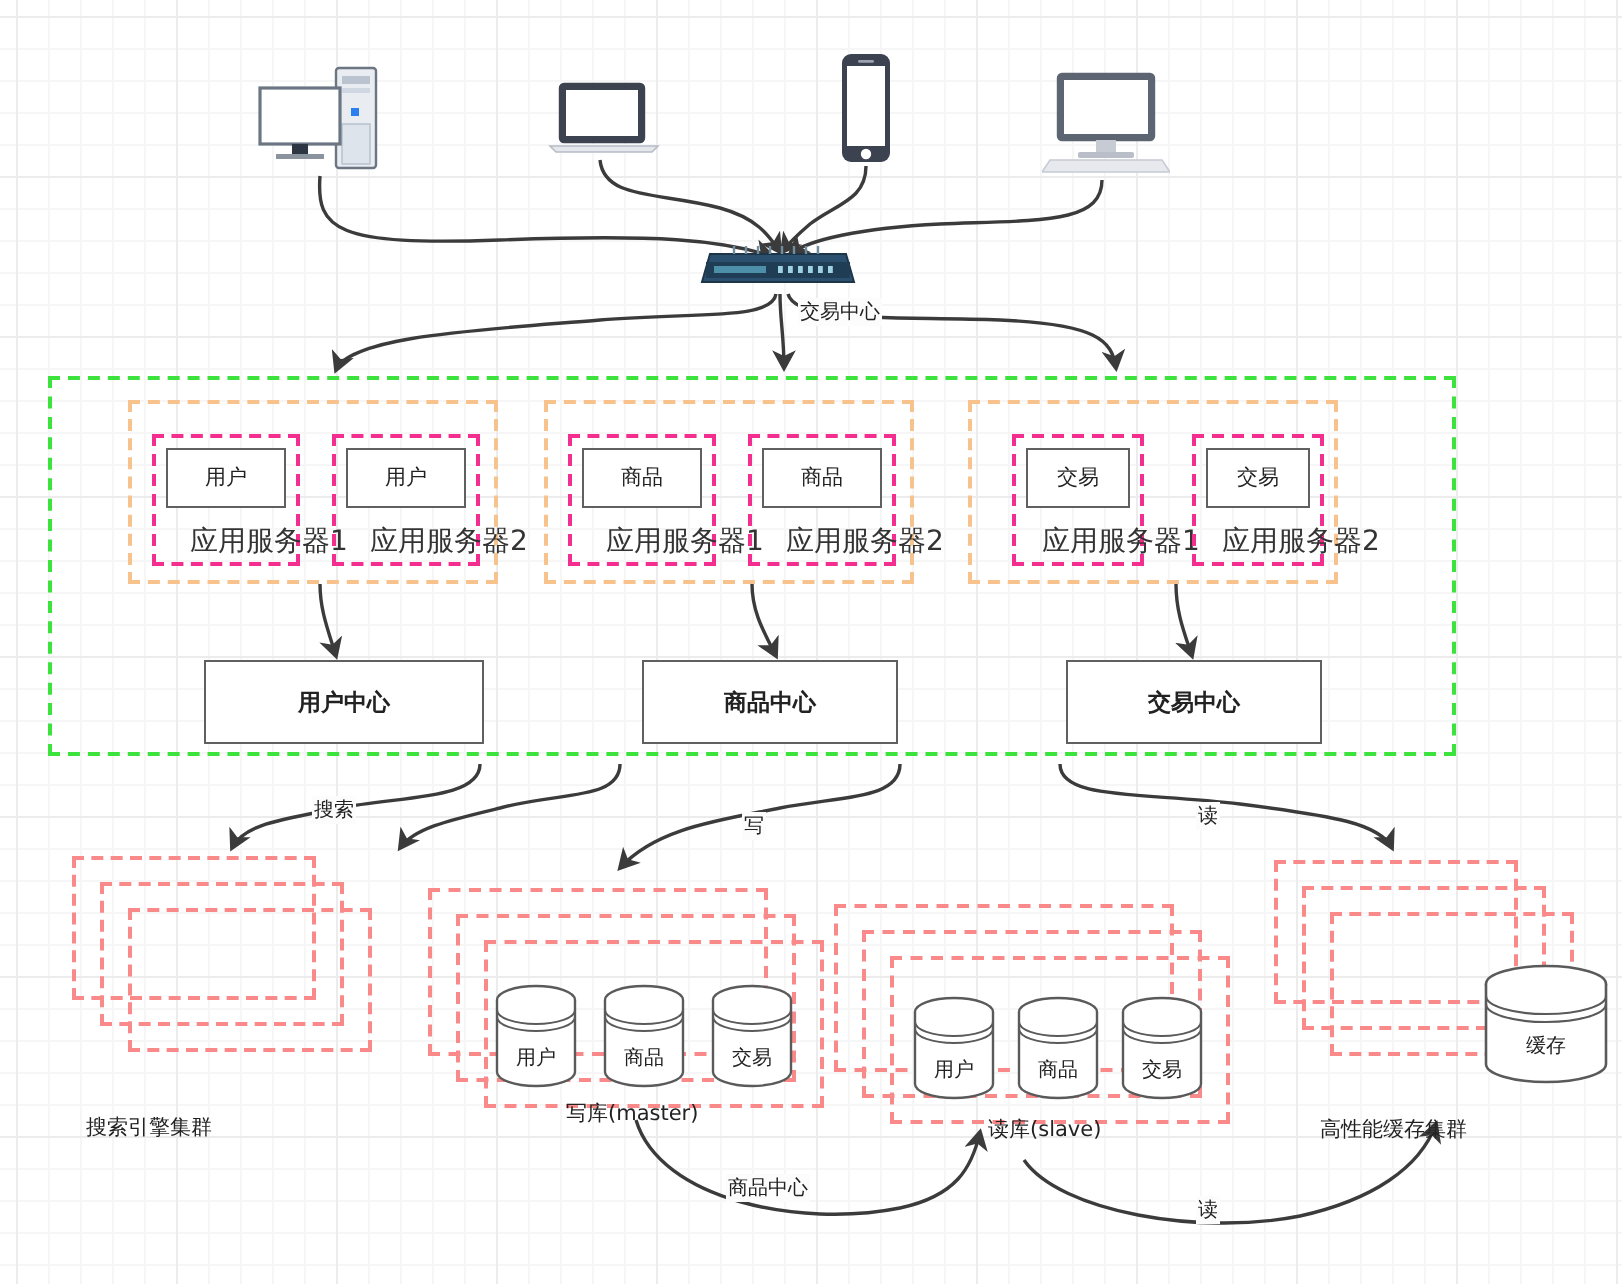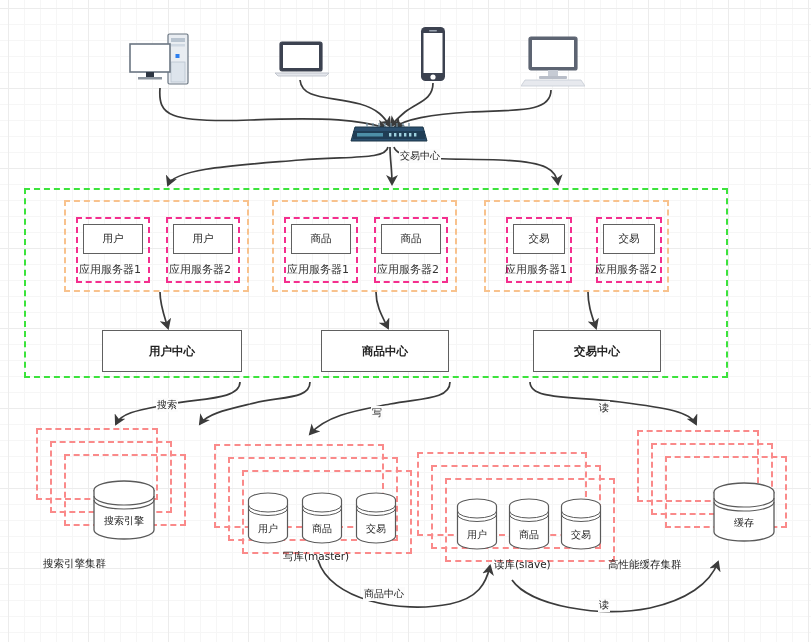--- a/index.html
+++ b/index.html
@@ -59,23 +59,24 @@
   }
   .app-box {
     font-size: 10.5px;
   }
   .center-box {
     font-size: 11.5px;
     font-weight: bold;
   }
   .app-sublabel {
     position: absolute;
-    font-size: 11px;
+    font-size: 14px;
     color: #333;
     white-space: nowrap;
+    margin-left: 16px;
   }
   .cluster-label {
     position: absolute;
     font-size: 10.5px;
     color: #222;
     white-space: nowrap;
   }
   .edge-label {
     position: absolute;
     font-size: 10px;
@@ -239,102 +240,93 @@
 
   <div class="edge-label" style="left:156px;top:398px;">搜索</div>
   <div class="edge-label" style="left:371px;top:406px;">写</div>
   <div class="edge-label" style="left:598px;top:401px;">读</div>
   <div class="edge-label" style="left:363px;top:587px;">商品中心</div>
   <div class="edge-label" style="left:598px;top:598px;">读</div>
 
   <div class="node red-frame" style="left:36px;top:428px;width:122px;height:72px;"></div>
   <div class="node red-frame" style="left:50px;top:441px;width:122px;height:72px;"></div>
   <div class="node red-frame" style="left:64px;top:454px;width:122px;height:72px;"></div>
-  <div class="cyl" style="left:92px;top:480px;">
+  <div class="cluster-label" style="left:43px;top:557px;">搜索引擎集群</div>
+
+  <div class="node red-frame" style="left:214px;top:444px;width:170px;height:84px;"></div>
+  <div class="node red-frame" style="left:228px;top:457px;width:170px;height:84px;"></div>
+  <div class="node red-frame" style="left:242px;top:470px;width:170px;height:84px;"></div>
+  <div class="cyl" style="left:247px;top:492px;">
+    <svg width="42" height="54" viewBox="0 0 42 54">
+      <ellipse cx="21" cy="8" rx="19.5" ry="7" fill="#ffffff" stroke="#5a5a5a" stroke-width="1.2"></ellipse>
+      <path d="M1.5,8 L1.5,44 A19.5,7 0 0 0 40.5,44 L40.5,8" fill="#ffffff" stroke="#5a5a5a" stroke-width="1.2"></path>
+      <path d="M1.5,13 A19.5,7 0 0 0 40.5,13" fill="none" stroke="#5a5a5a" stroke-width="1"></path>
+      <path d="M1.5,16.5 A19.5,7 0 0 0 40.5,16.5" fill="none" stroke="#5a5a5a" stroke-width="1"></path>
+    </svg>
+    <div class="cyl-text" style="top:30px;width:42px;">用户</div>
+  </div>
+  <div class="cyl" style="left:301px;top:492px;">
+    <svg width="42" height="54" viewBox="0 0 42 54">
+      <ellipse cx="21" cy="8" rx="19.5" ry="7" fill="#ffffff" stroke="#5a5a5a" stroke-width="1.2"></ellipse>
+      <path d="M1.5,8 L1.5,44 A19.5,7 0 0 0 40.5,44 L40.5,8" fill="#ffffff" stroke="#5a5a5a" stroke-width="1.2"></path>
+      <path d="M1.5,13 A19.5,7 0 0 0 40.5,13" fill="none" stroke="#5a5a5a" stroke-width="1"></path>
+      <path d="M1.5,16.5 A19.5,7 0 0 0 40.5,16.5" fill="none" stroke="#5a5a5a" stroke-width="1"></path>
+    </svg>
+    <div class="cyl-text" style="top:30px;width:42px;">商品</div>
+  </div>
+  <div class="cyl" style="left:355px;top:492px;">
+    <svg width="42" height="54" viewBox="0 0 42 54">
+      <ellipse cx="21" cy="8" rx="19.5" ry="7" fill="#ffffff" stroke="#5a5a5a" stroke-width="1.2"></ellipse>
+      <path d="M1.5,8 L1.5,44 A19.5,7 0 0 0 40.5,44 L40.5,8" fill="#ffffff" stroke="#5a5a5a" stroke-width="1.2"></path>
+      <path d="M1.5,13 A19.5,7 0 0 0 40.5,13" fill="none" stroke="#5a5a5a" stroke-width="1"></path>
+      <path d="M1.5,16.5 A19.5,7 0 0 0 40.5,16.5" fill="none" stroke="#5a5a5a" stroke-width="1"></path>
+    </svg>
+    <div class="cyl-text" style="top:30px;width:42px;">交易</div>
+  </div>
+  <div class="cluster-label" style="left:283px;top:550px;">写库(master)</div>
+
+  <div class="node red-frame" style="left:417px;top:452px;width:170px;height:84px;"></div>
+  <div class="node red-frame" style="left:431px;top:465px;width:170px;height:84px;"></div>
+  <div class="node red-frame" style="left:445px;top:478px;width:170px;height:84px;"></div>
+  <div class="cyl" style="left:456px;top:498px;">
+    <svg width="42" height="54" viewBox="0 0 42 54">
+      <ellipse cx="21" cy="8" rx="19.5" ry="7" fill="#ffffff" stroke="#5a5a5a" stroke-width="1.2"></ellipse>
+      <path d="M1.5,8 L1.5,44 A19.5,7 0 0 0 40.5,44 L40.5,8" fill="#ffffff" stroke="#5a5a5a" stroke-width="1.2"></path>
+      <path d="M1.5,13 A19.5,7 0 0 0 40.5,13" fill="none" stroke="#5a5a5a" stroke-width="1"></path>
+      <path d="M1.5,16.5 A19.5,7 0 0 0 40.5,16.5" fill="none" stroke="#5a5a5a" stroke-width="1"></path>
+    </svg>
+    <div class="cyl-text" style="top:30px;width:42px;">用户</div>
+  </div>
+  <div class="cyl" style="left:508px;top:498px;">
+    <svg width="42" height="54" viewBox="0 0 42 54">
+      <ellipse cx="21" cy="8" rx="19.5" ry="7" fill="#ffffff" stroke="#5a5a5a" stroke-width="1.2"></ellipse>
+      <path d="M1.5,8 L1.5,44 A19.5,7 0 0 0 40.5,44 L40.5,8" fill="#ffffff" stroke="#5a5a5a" stroke-width="1.2"></path>
+      <path d="M1.5,13 A19.5,7 0 0 0 40.5,13" fill="none" stroke="#5a5a5a" stroke-width="1"></path>
+      <path d="M1.5,16.5 A19.5,7 0 0 0 40.5,16.5" fill="none" stroke="#5a5a5a" stroke-width="1"></path>
+    </svg>
+    <div class="cyl-text" style="top:30px;width:42px;">商品</div>
+  </div>
+  <div class="cyl" style="left:560px;top:498px;">
+    <svg width="42" height="54" viewBox="0 0 42 54">
+      <ellipse cx="21" cy="8" rx="19.5" ry="7" fill="#ffffff" stroke="#5a5a5a" stroke-width="1.2"></ellipse>
+      <path d="M1.5,8 L1.5,44 A19.5,7 0 0 0 40.5,44 L40.5,8" fill="#ffffff" stroke="#5a5a5a" stroke-width="1.2"></path>
+      <path d="M1.5,13 A19.5,7 0 0 0 40.5,13" fill="none" stroke="#5a5a5a" stroke-width="1"></path>
+      <path d="M1.5,16.5 A19.5,7 0 0 0 40.5,16.5" fill="none" stroke="#5a5a5a" stroke-width="1"></path>
+    </svg>
+    <div class="cyl-text" style="top:30px;width:42px;">交易</div>
+  </div>
+  <div class="cluster-label" style="left:494px;top:558px;">读库(slave)</div>
+
+  <div class="node red-frame" style="left:637px;top:430px;width:122px;height:72px;"></div>
+  <div class="node red-frame" style="left:651px;top:443px;width:122px;height:72px;"></div>
+  <div class="node red-frame" style="left:665px;top:456px;width:122px;height:72px;"></div>
+  <div class="cyl" style="left:741px;top:482px;">
     <svg width="64" height="62" viewBox="0 0 64 62">
       <ellipse cx="32" cy="10" rx="30" ry="9" fill="#ffffff" stroke="#5a5a5a" stroke-width="1.3"></ellipse>
       <path d="M2,10 L2,50 A30,9 0 0 0 62,50 L62,10" fill="#ffffff" stroke="#5a5a5a" stroke-width="1.3"></path>
       <path d="M2,16 A30,9 0 0 0 62,16" fill="none" stroke="#5a5a5a" stroke-width="1.1"></path>
       <path d="M2,20 A30,9 0 0 0 62,20" fill="none" stroke="#5a5a5a" stroke-width="1.1"></path>
     </svg>
-    <div class="cyl-text" style="top:34px;width:64px;">搜索引擎</div>
-  </div>
-  <div class="cluster-label" style="left:43px;top:557px;">搜索引擎集群</div>
-
-  <div class="node red-frame" style="left:214px;top:444px;width:170px;height:84px;"></div>
-  <div class="node red-frame" style="left:228px;top:457px;width:170px;height:84px;"></div>
-  <div class="node red-frame" style="left:242px;top:470px;width:170px;height:84px;"></div>
-  <div class="cyl" style="left:247px;top:492px;">
-    <svg width="42" height="54" viewBox="0 0 42 54">
-      <ellipse cx="21" cy="8" rx="19.5" ry="7" fill="#ffffff" stroke="#5a5a5a" stroke-width="1.2"></ellipse>
-      <path d="M1.5,8 L1.5,44 A19.5,7 0 0 0 40.5,44 L40.5,8" fill="#ffffff" stroke="#5a5a5a" stroke-width="1.2"></path>
-      <path d="M1.5,13 A19.5,7 0 0 0 40.5,13" fill="none" stroke="#5a5a5a" stroke-width="1"></path>
-      <path d="M1.5,16.5 A19.5,7 0 0 0 40.5,16.5" fill="none" stroke="#5a5a5a" stroke-width="1"></path>
-    </svg>
-    <div class="cyl-text" style="top:30px;width:42px;">用户</div>
-  </div>
-  <div class="cyl" style="left:301px;top:492px;">
-    <svg width="42" height="54" viewBox="0 0 42 54">
-      <ellipse cx="21" cy="8" rx="19.5" ry="7" fill="#ffffff" stroke="#5a5a5a" stroke-width="1.2"></ellipse>
-      <path d="M1.5,8 L1.5,44 A19.5,7 0 0 0 40.5,44 L40.5,8" fill="#ffffff" stroke="#5a5a5a" stroke-width="1.2"></path>
-      <path d="M1.5,13 A19.5,7 0 0 0 40.5,13" fill="none" stroke="#5a5a5a" stroke-width="1"></path>
-      <path d="M1.5,16.5 A19.5,7 0 0 0 40.5,16.5" fill="none" stroke="#5a5a5a" stroke-width="1"></path>
-    </svg>
-    <div class="cyl-text" style="top:30px;width:42px;">商品</div>
-  </div>
-  <div class="cyl" style="left:355px;top:492px;">
-    <svg width="42" height="54" viewBox="0 0 42 54">
-      <ellipse cx="21" cy="8" rx="19.5" ry="7" fill="#ffffff" stroke="#5a5a5a" stroke-width="1.2"></ellipse>
-      <path d="M1.5,8 L1.5,44 A19.5,7 0 0 0 40.5,44 L40.5,8" fill="#ffffff" stroke="#5a5a5a" stroke-width="1.2"></path>
-      <path d="M1.5,13 A19.5,7 0 0 0 40.5,13" fill="none" stroke="#5a5a5a" stroke-width="1"></path>
-      <path d="M1.5,16.5 A19.5,7 0 0 0 40.5,16.5" fill="none" stroke="#5a5a5a" stroke-width="1"></path>
-    </svg>
-    <div class="cyl-text" style="top:30px;width:42px;">交易</div>
-  </div>
-  <div class="cluster-label" style="left:283px;top:550px;">写库(master)</div>
-
-  <div class="node red-frame" style="left:417px;top:452px;width:170px;height:84px;"></div>
-  <div class="node red-frame" style="left:431px;top:465px;width:170px;height:84px;"></div>
-  <div class="node red-frame" style="left:445px;top:478px;width:170px;height:84px;"></div>
-  <div class="cyl" style="left:456px;top:498px;">
-    <svg width="42" height="54" viewBox="0 0 42 54">
-      <ellipse cx="21" cy="8" rx="19.5" ry="7" fill="#ffffff" stroke="#5a5a5a" stroke-width="1.2"></ellipse>
-      <path d="M1.5,8 L1.5,44 A19.5,7 0 0 0 40.5,44 L40.5,8" fill="#ffffff" stroke="#5a5a5a" stroke-width="1.2"></path>
-      <path d="M1.5,13 A19.5,7 0 0 0 40.5,13" fill="none" stroke="#5a5a5a" stroke-width="1"></path>
-      <path d="M1.5,16.5 A19.5,7 0 0 0 40.5,16.5" fill="none" stroke="#5a5a5a" stroke-width="1"></path>
-    </svg>
-    <div class="cyl-text" style="top:30px;width:42px;">用户</div>
-  </div>
-  <div class="cyl" style="left:508px;top:498px;">
-    <svg width="42" height="54" viewBox="0 0 42 54">
-      <ellipse cx="21" cy="8" rx="19.5" ry="7" fill="#ffffff" stroke="#5a5a5a" stroke-width="1.2"></ellipse>
-      <path d="M1.5,8 L1.5,44 A19.5,7 0 0 0 40.5,44 L40.5,8" fill="#ffffff" stroke="#5a5a5a" stroke-width="1.2"></path>
-      <path d="M1.5,13 A19.5,7 0 0 0 40.5,13" fill="none" stroke="#5a5a5a" stroke-width="1"></path>
-      <path d="M1.5,16.5 A19.5,7 0 0 0 40.5,16.5" fill="none" stroke="#5a5a5a" stroke-width="1"></path>
-    </svg>
-    <div class="cyl-text" style="top:30px;width:42px;">商品</div>
-  </div>
-  <div class="cyl" style="left:560px;top:498px;">
-    <svg width="42" height="54" viewBox="0 0 42 54">
-      <ellipse cx="21" cy="8" rx="19.5" ry="7" fill="#ffffff" stroke="#5a5a5a" stroke-width="1.2"></ellipse>
-      <path d="M1.5,8 L1.5,44 A19.5,7 0 0 0 40.5,44 L40.5,8" fill="#ffffff" stroke="#5a5a5a" stroke-width="1.2"></path>
-      <path d="M1.5,13 A19.5,7 0 0 0 40.5,13" fill="none" stroke="#5a5a5a" stroke-width="1"></path>
-      <path d="M1.5,16.5 A19.5,7 0 0 0 40.5,16.5" fill="none" stroke="#5a5a5a" stroke-width="1"></path>
-    </svg>
-    <div class="cyl-text" style="top:30px;width:42px;">交易</div>
-  </div>
-  <div class="cluster-label" style="left:494px;top:558px;">读库(slave)</div>
-
-  <div class="node red-frame" style="left:637px;top:430px;width:122px;height:72px;"></div>
-  <div class="node red-frame" style="left:651px;top:443px;width:122px;height:72px;"></div>
-  <div class="node red-frame" style="left:665px;top:456px;width:122px;height:72px;"></div>
-  <div class="cyl" style="left:712px;top:482px;">
-    <svg width="64" height="62" viewBox="0 0 64 62">
-      <ellipse cx="32" cy="10" rx="30" ry="9" fill="#ffffff" stroke="#5a5a5a" stroke-width="1.3"></ellipse>
-      <path d="M2,10 L2,50 A30,9 0 0 0 62,50 L62,10" fill="#ffffff" stroke="#5a5a5a" stroke-width="1.3"></path>
-      <path d="M2,16 A30,9 0 0 0 62,16" fill="none" stroke="#5a5a5a" stroke-width="1.1"></path>
-      <path d="M2,20 A30,9 0 0 0 62,20" fill="none" stroke="#5a5a5a" stroke-width="1.1"></path>
-    </svg>
     <div class="cyl-text" style="top:34px;width:64px;">缓存</div>
   </div>
-  <div class="cluster-label" style="left:608px;top:558px;">高性能缓存集群</div>
+  <div class="cluster-label" style="left:660px;top:558px;">高性能缓存集群</div>
 
 </div>
 
 </body></html>

